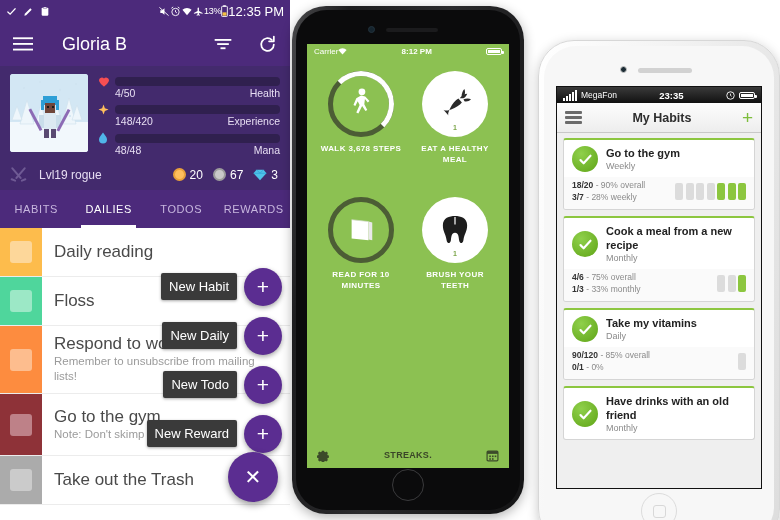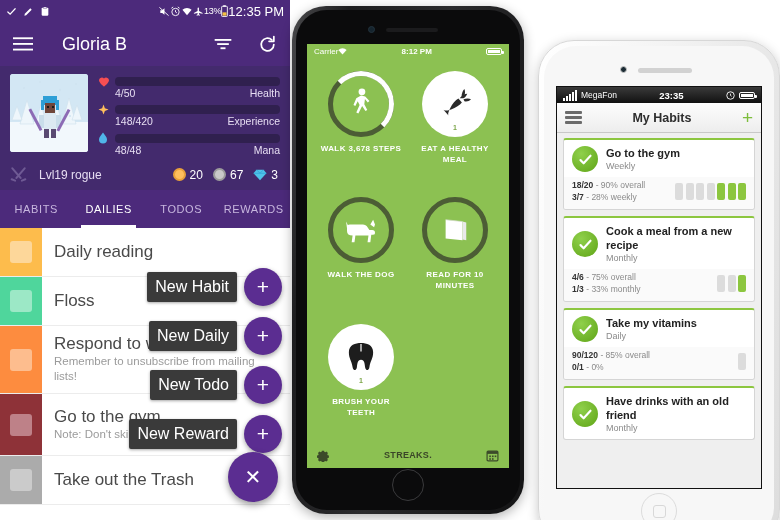--- a/index.html
+++ b/index.html
@@ -93,21 +93,21 @@
     background: rgba(255,255,255,0.45);
   }
   .task-body { flex: 1; padding: 9px 10px 9px 12px; display: flex; flex-direction: column; justify-content: center; }
   .task-title { font-size: 17px; color: #4A4A4A; line-height: 18px; }
   .task-note { font-size: 11.5px; color: #9B9B9B; line-height: 15px; margin-top: 1px; }
 
   
   .fab-stack { position: absolute; right: 8px; top: 262px; width: 130px; }
   .fab-item { display: flex; align-items: center; justify-content: flex-end; gap: 7px; height: 49px; }
   .fab-label {
-    background: #3A3A3A; color: #fff; font-size: 16px;
+    background: #3A3A3A; color: #fff; font-size: 13px;
     padding: 6px 8px; border-radius: 2px; white-space: nowrap;
     box-shadow: 0 1px 3px rgba(0,0,0,0.35);
   }
   .fab-btn {
     width: 38px; height: 38px; border-radius: 50%; background: #5B2D91;
     color: #fff; display: flex; align-items: center; justify-content: center;
     font-size: 21px; line-height: 1; box-shadow: 0 2px 5px rgba(0,0,0,0.35);
     cursor: pointer; flex: 0 0 38px;
   }
   .fab-main {
@@ -589,32 +589,20 @@
                     <path d="M22 11c2-3 5-5 8-5-1 2-2 4-4 5z" fill="#2b2b2b"></path>
                     <path d="M24 9c0-3 1-6 3-8 1 3 1 6-1 8z" fill="#2b2b2b"></path>
                     <path d="M26 12c3-1 6-1 8 0-2 2-5 3-7 2z" fill="#2b2b2b"></path>
                   </svg>
                 </span>
                 <span class="streak-badge">1</span>
               </div>
               <div class="streak-label">EAT A HEALTHY MEAL</div>
             </div>
 
-            <div class="streak-cell">
-              <div class="streak-ring ring-empty">
-                <span class="streak-icon">
-                  <svg width="34" height="28" viewBox="0 0 36 30">
-                    <path d="M3 12c0-2 1-3 3-3h14c2 0 4 1 5 3l2 3h3c2 0 3 1 3 3s-1 2-2 2h-2l-1 8h-3l1-7H12l-1 7H8l1-7c-4 0-6-2-6-5z" fill="#fff"></path>
-                    <path d="M28 9l3-5 2 5-1 3z" fill="#fff"></path>
-                    <path d="M5 12l-3-6 1 7z" fill="#fff"></path>
-                  </svg>
-                </span>
-              </div>
-              <div class="streak-label">WALK THE DOG</div>
-            </div>
 
             <div class="streak-cell">
               <div class="streak-ring ring-empty">
                 <span class="streak-icon">
                   <svg width="30" height="30" viewBox="0 0 32 32">
                     <path d="M6 5l18 2v20L6 25z" fill="#fff"></path>
                     <path d="M24 7l4 1v19l-4-1z" fill="#e9e9e9"></path>
                     <path d="M6 5l18 2" stroke="#cfd9c4" stroke-width="0.8"></path>
                   </svg>
                 </span>

